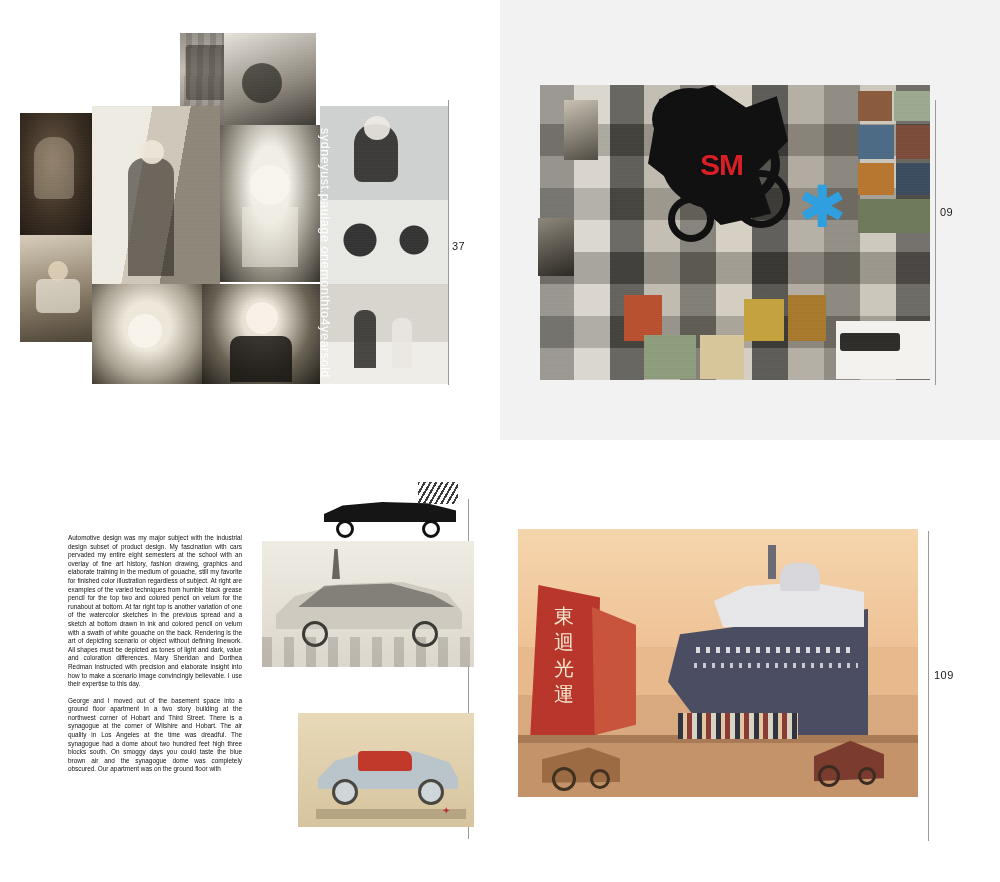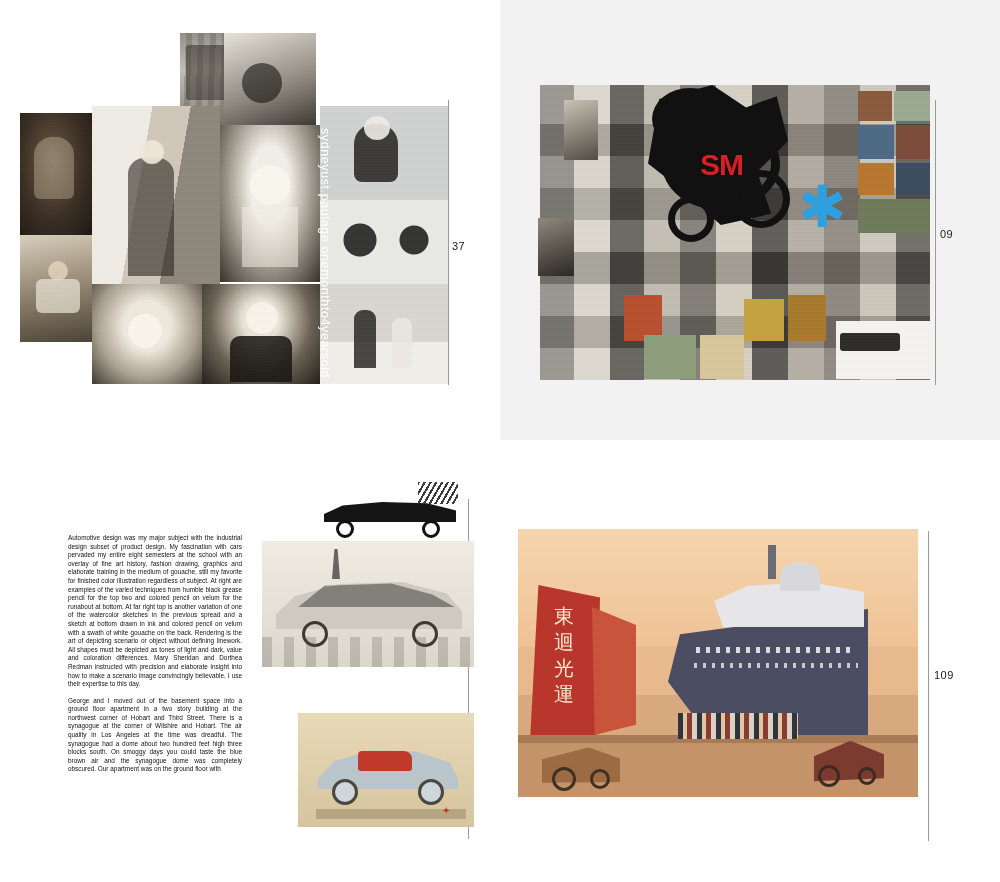--- a/index.html
+++ b/index.html
@@ -200,21 +200,21 @@
       <div style="position:absolute;left:72px;top:34px;width:20px;height:50px;background:rgba(235,232,225,0.9);border-radius:8px 8px 0 0;"></div>
       <div class="grain"></div>
     </div>
 
     <div class="vcaption" style="left:318px; top:128px;">sydneyust.paulage onemonthto4yearsold</div>
   </div>
 
   <div class="spread spread-bg-grey" style="left:500px; top:0; width:500px; height:440px; background:#f2f2f2;">
 
     <div class="rule-v" style="left:435px; top:100px; height:285px;"></div>
-    <div class="folio" style="left:440px; top:228px;">09</div>
+    <div class="folio" style="left:440px; top:206px;">09</div>
 
     <div class="ph" style="left:40px; top:85px; width:390px; height:295px; background:#e9e7e2;">
 
       <div style="position:absolute;inset:0;
         background:
           linear-gradient(90deg,#8a8780 0 34px,#d7d2c8 34px 70px,#4c4943 70px 104px,#b9b3a7 104px 140px,#6e6a62 140px 176px,#cfc8ba 176px 212px,#3f3d38 212px 248px,#a8a196 248px 284px,#7d786e 284px 320px,#c6bfb2 320px 356px,#56534d 356px 390px),
           #b5afa4;
         opacity:0.95;"></div>
       <div style="position:absolute;inset:0;
         background:

